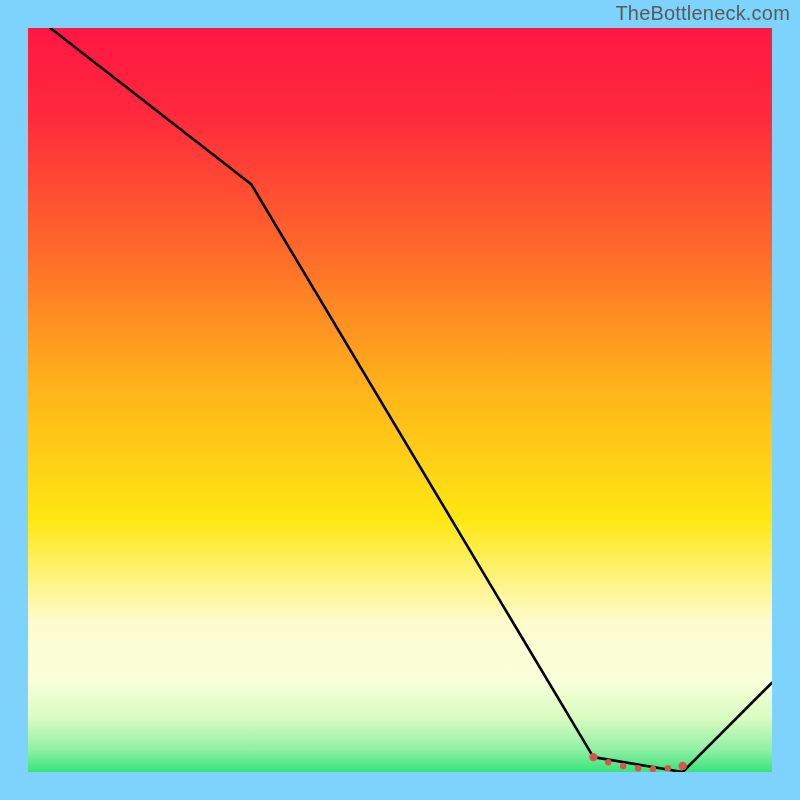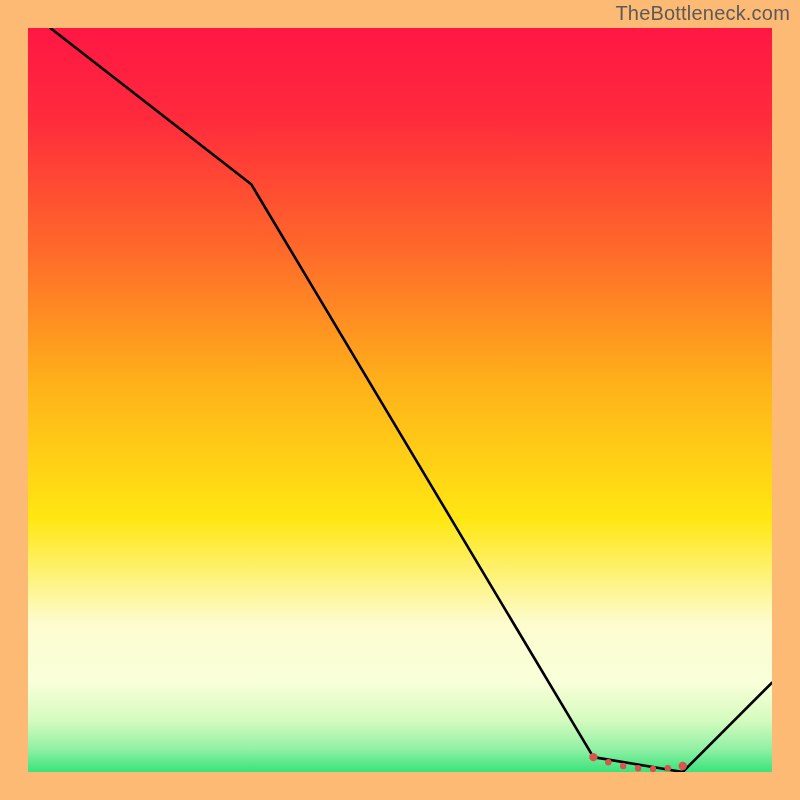--- a/index.html
+++ b/index.html
@@ -8,21 +8,21 @@
     width: 800px;
     height: 800px;
     background: #000;
     font-family: Arial, Helvetica, sans-serif;
     overflow: hidden;
   }
   .frame {
     position: relative;
     width: 800px;
     height: 800px;
-    background: #fdba74;
+    background: #7dd3fc;
   }
   .attribution {
     position: absolute;
     top: 2px;
     right: 10px;
     color: #5a5a5a;
     font-size: 20px;
     font-weight: 500;
     letter-spacing: 0.2px;
   }

